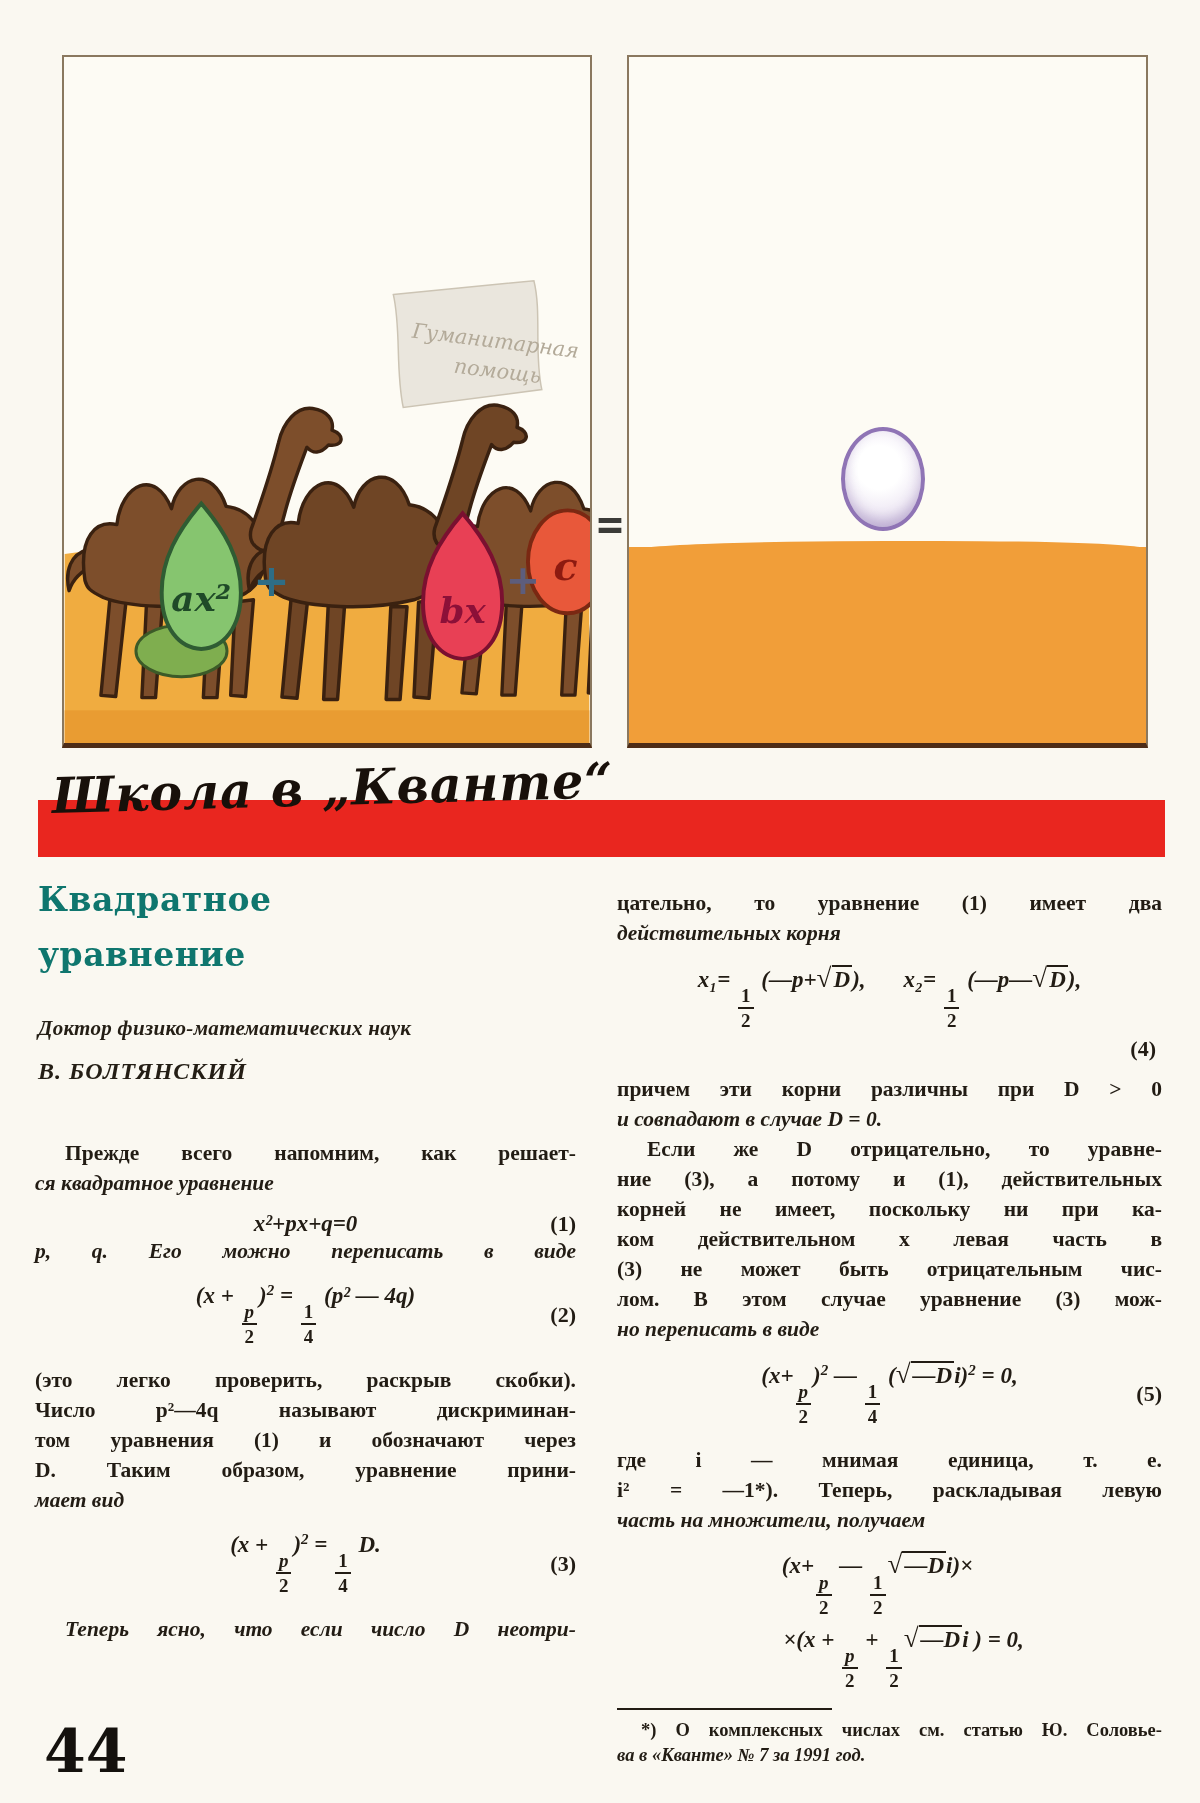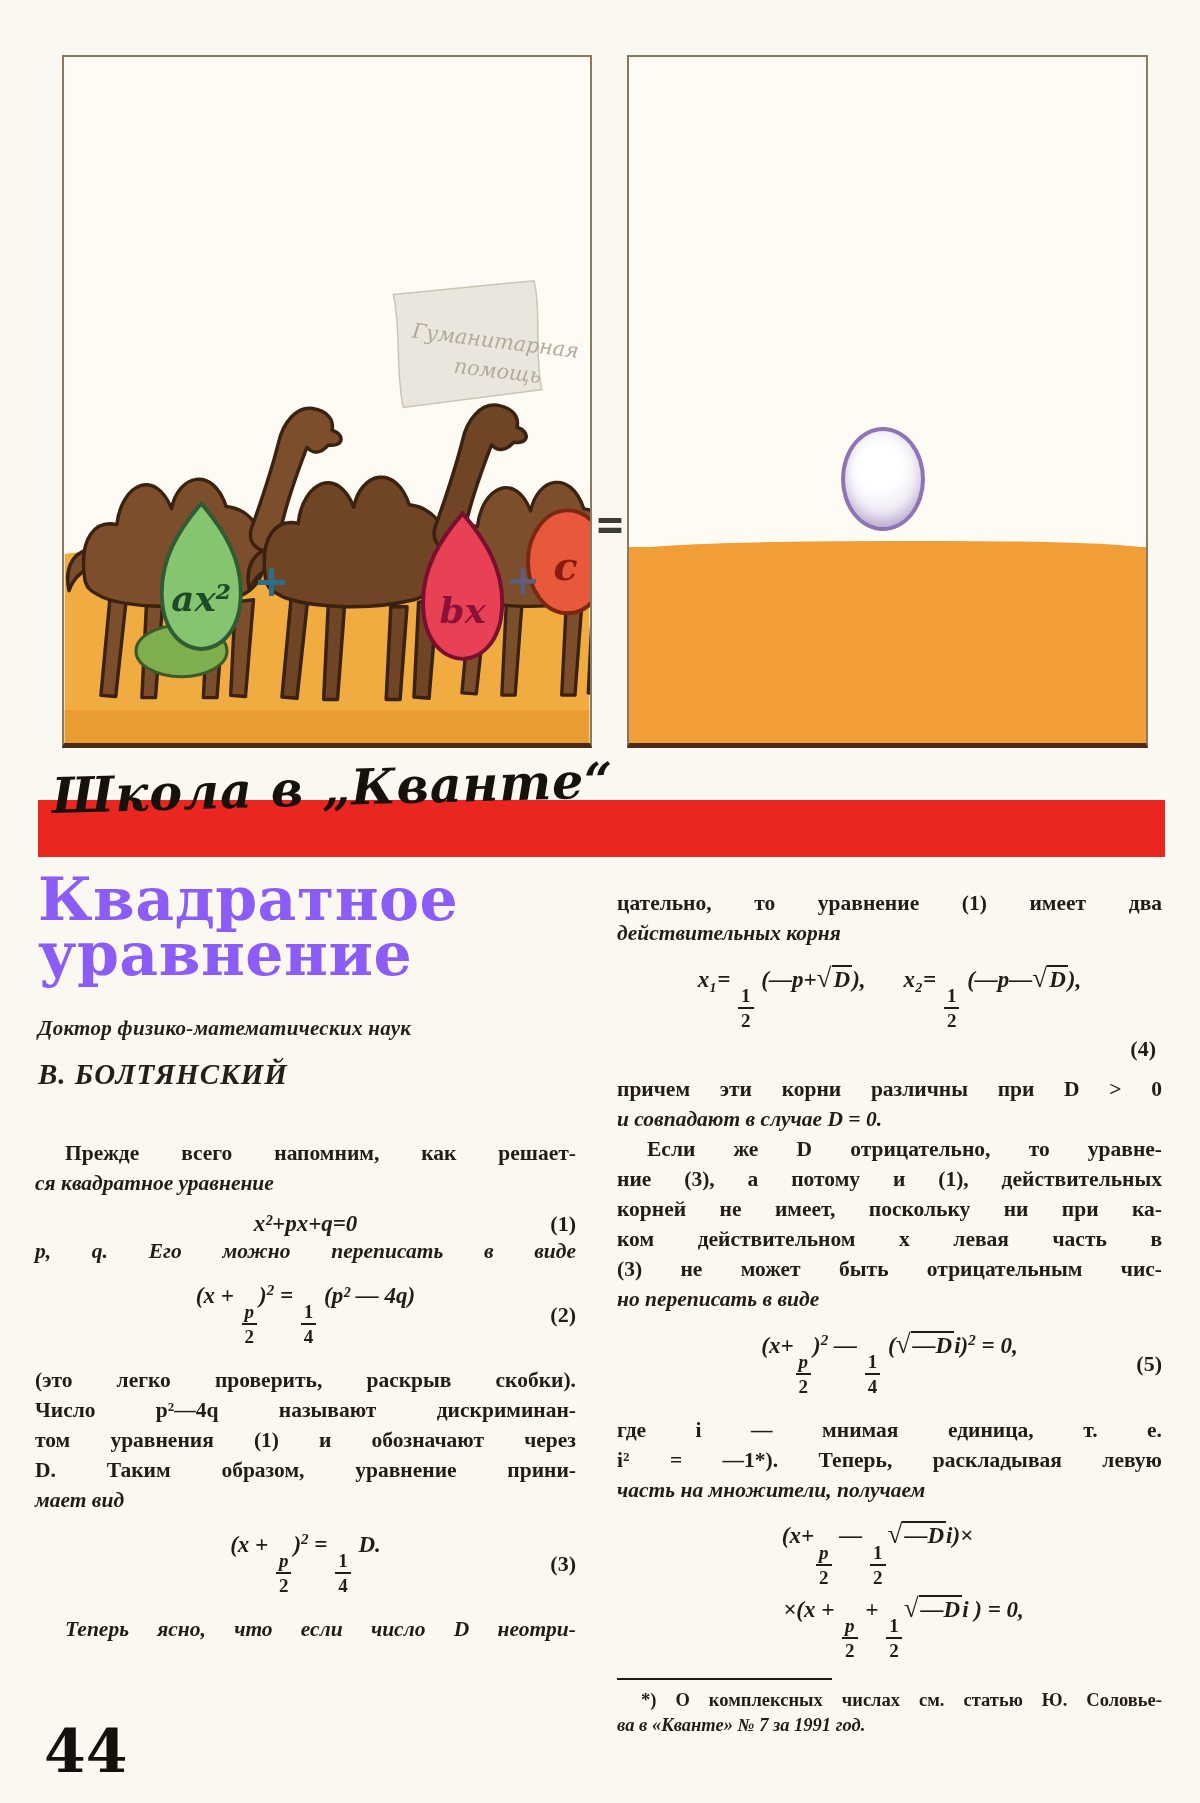--- a/index.html
+++ b/index.html
@@ -20,25 +20,25 @@
     border:4px solid #8f74b5;
     background:radial-gradient(circle at 45% 38%, #ffffff 30%, #f1ecf6 58%, #cfc3e0 100%);
     box-shadow:inset 0 -7px 12px rgba(120,90,160,.30);}
   .equals{position:absolute;left:592px;top:498px;width:36px;text-align:center;
     font-size:44px;font-weight:bold;color:#3b3b38;font-family:"DejaVu Sans Mono",monospace;}
   .banner{position:absolute;left:38px;top:800px;width:1127px;height:57px;background:#e9261f;}
   .banner-script{position:absolute;left:52px;top:758px;width:640px;
     font-family:"DejaVu Serif",serif;font-style:italic;font-weight:bold;
     font-size:49px;color:#18100a;transform:rotate(-1.6deg);letter-spacing:1px;}
   .title{position:absolute;left:38px;top:872px;font-family:"DejaVu Serif",serif;
-    font-weight:bold;font-size:60px;line-height:55px;color:#8b5cf6;letter-spacing:.5px;}
+    font-weight:bold;font-size:33px;line-height:55px;color:#0f766e;letter-spacing:.5px;}
   .degree{position:absolute;left:38px;top:1016px;font-weight:bold;font-style:italic;
     font-size:21px;color:#241e15;letter-spacing:.3px;}
   .author{position:absolute;left:38px;top:1058px;font-weight:bold;font-style:italic;
-    font-size:29px;color:#241e15;letter-spacing:1px;}
+    font-size:24px;color:#241e15;letter-spacing:1px;}
   .col{position:absolute;font-size:21.5px;line-height:30px;font-weight:bold;color:#221c14;}
   .col-left{left:35px;top:1138px;width:541px;}
   .col-right{left:617px;top:888px;width:545px;}
   .tl{text-align:justify;text-align-last:justify;}
   .tl-end{text-align-last:left;font-style:italic;}
   .jall .tl{text-align-last:justify !important;}
   .para.indent .tl:first-child{text-indent:30px;}
   .eqrow{position:relative;text-align:center;font-size:23px;line-height:1;padding:0 30px;}
   .eq1row{margin:14px 0 1px;}
   .eqfr{margin:17px 0 19px;}
@@ -207,20 +207,21 @@
   <div class="para">
       <div class="tl">причем эти корни различны при D &gt; 0</div>
       <div class="tl tl-end">и совпадают в случае D = 0.</div>
     </div>
   <div class="para indent">
       <div class="tl">Если же D отрицательно, то уравне-</div>
       <div class="tl">ние (3), а потому и (1), действительных</div>
       <div class="tl">корней не имеет, поскольку ни при ка-</div>
       <div class="tl">ком действительном x левая часть в</div>
       <div class="tl">(3) не может быть отрицательным чис-</div>
+      <div class="tl">лом. В этом случае уравнение (3) мож-</div>
       <div class="tl tl-end">но переписать в виде</div>
     </div>
 
   <div class="eqrow eqfr">
     <span class="eqi">(x+</span><span class="fr">
         <span class="n it">p</span>
         <span class="d">2</span>
       </span><span class="eqi">)</span><sup>2</sup><span class="eqi"> — </span><span class="fr">
         <span class="n">1</span>
         <span class="d">4</span>

